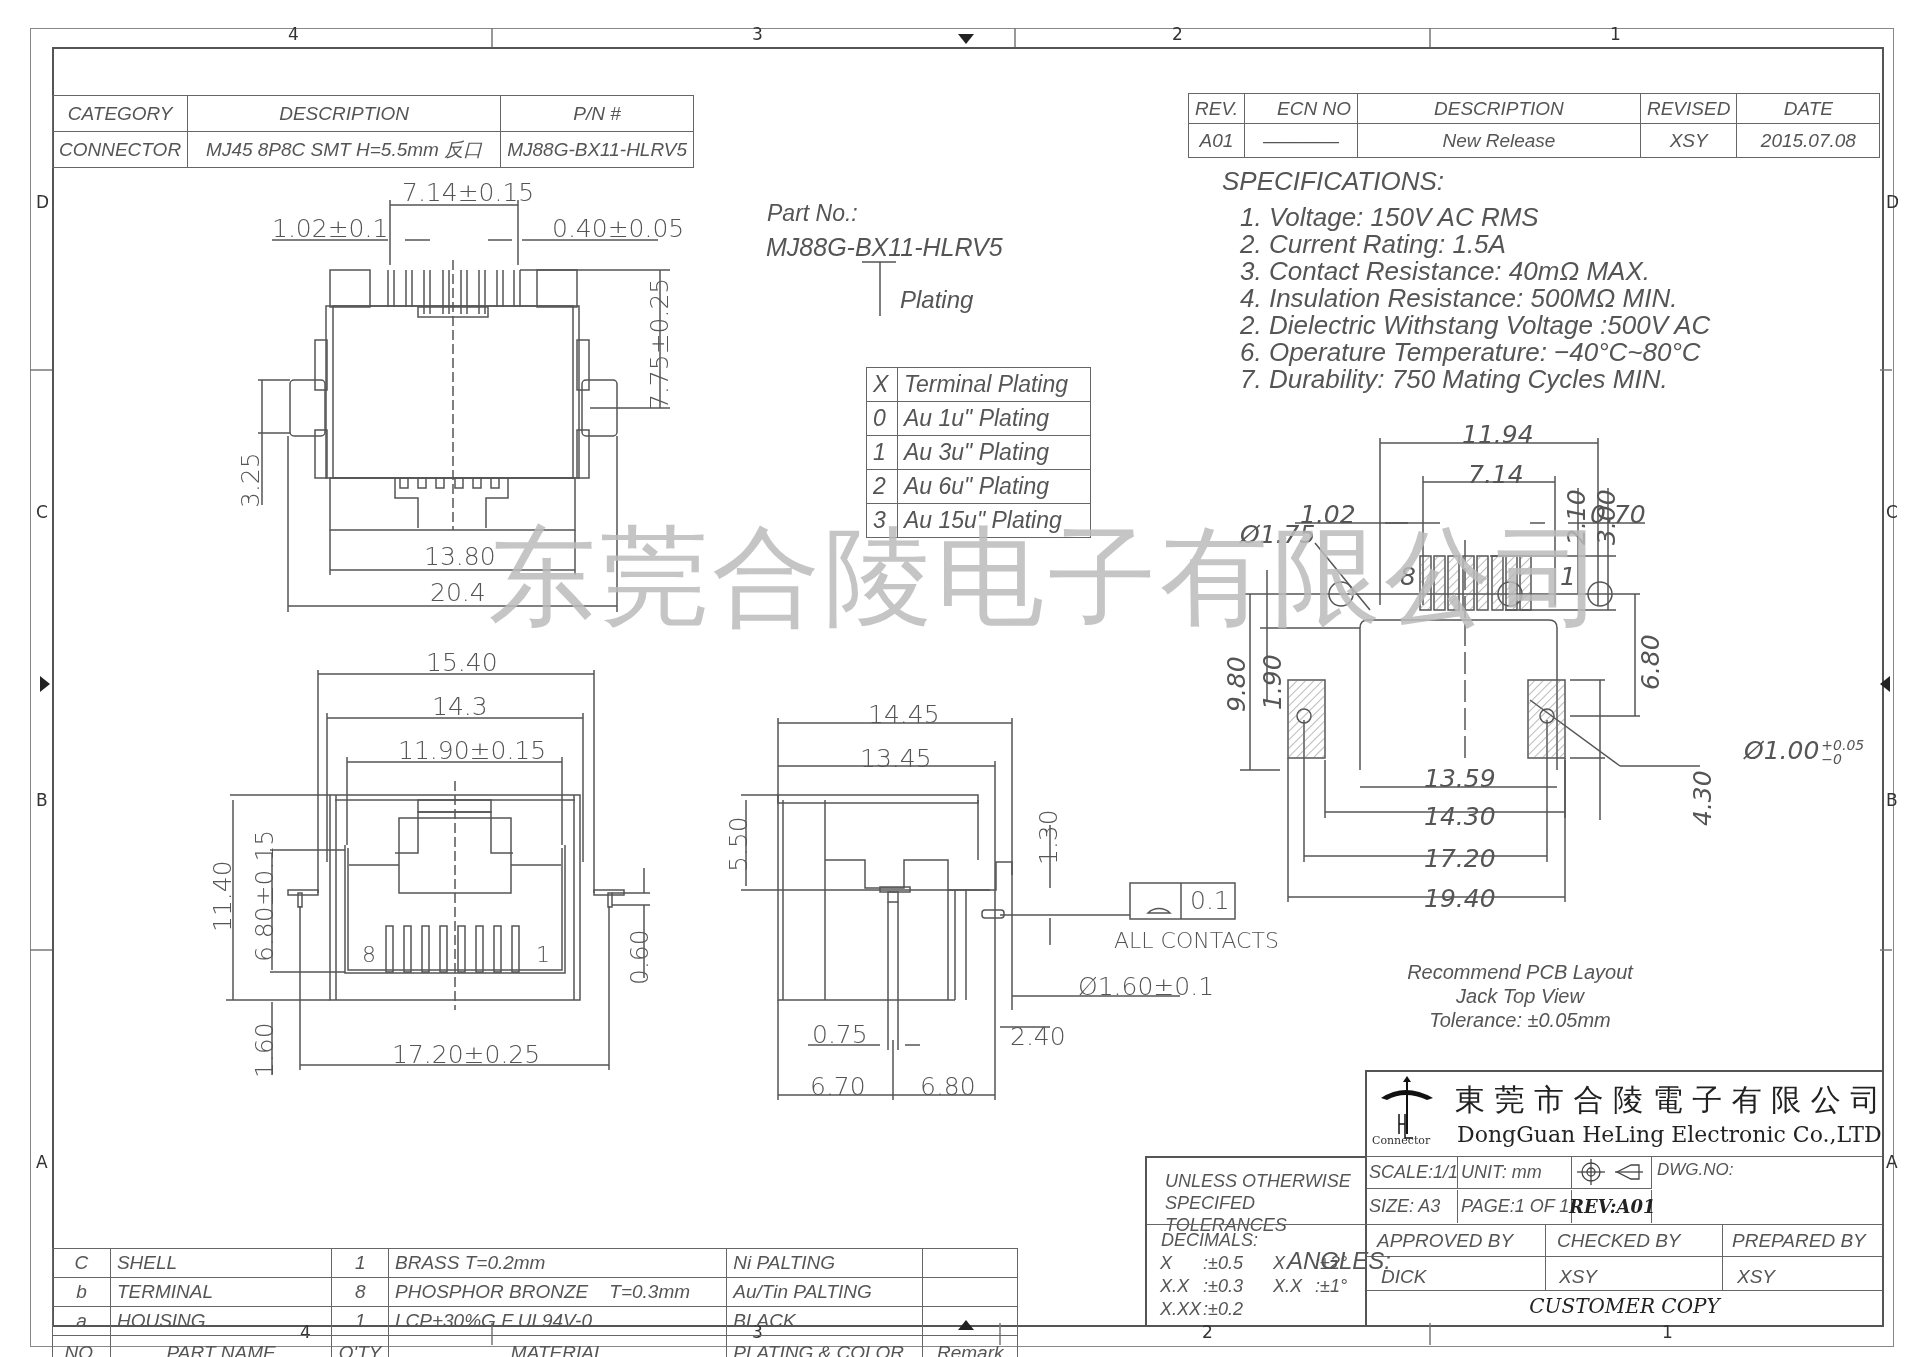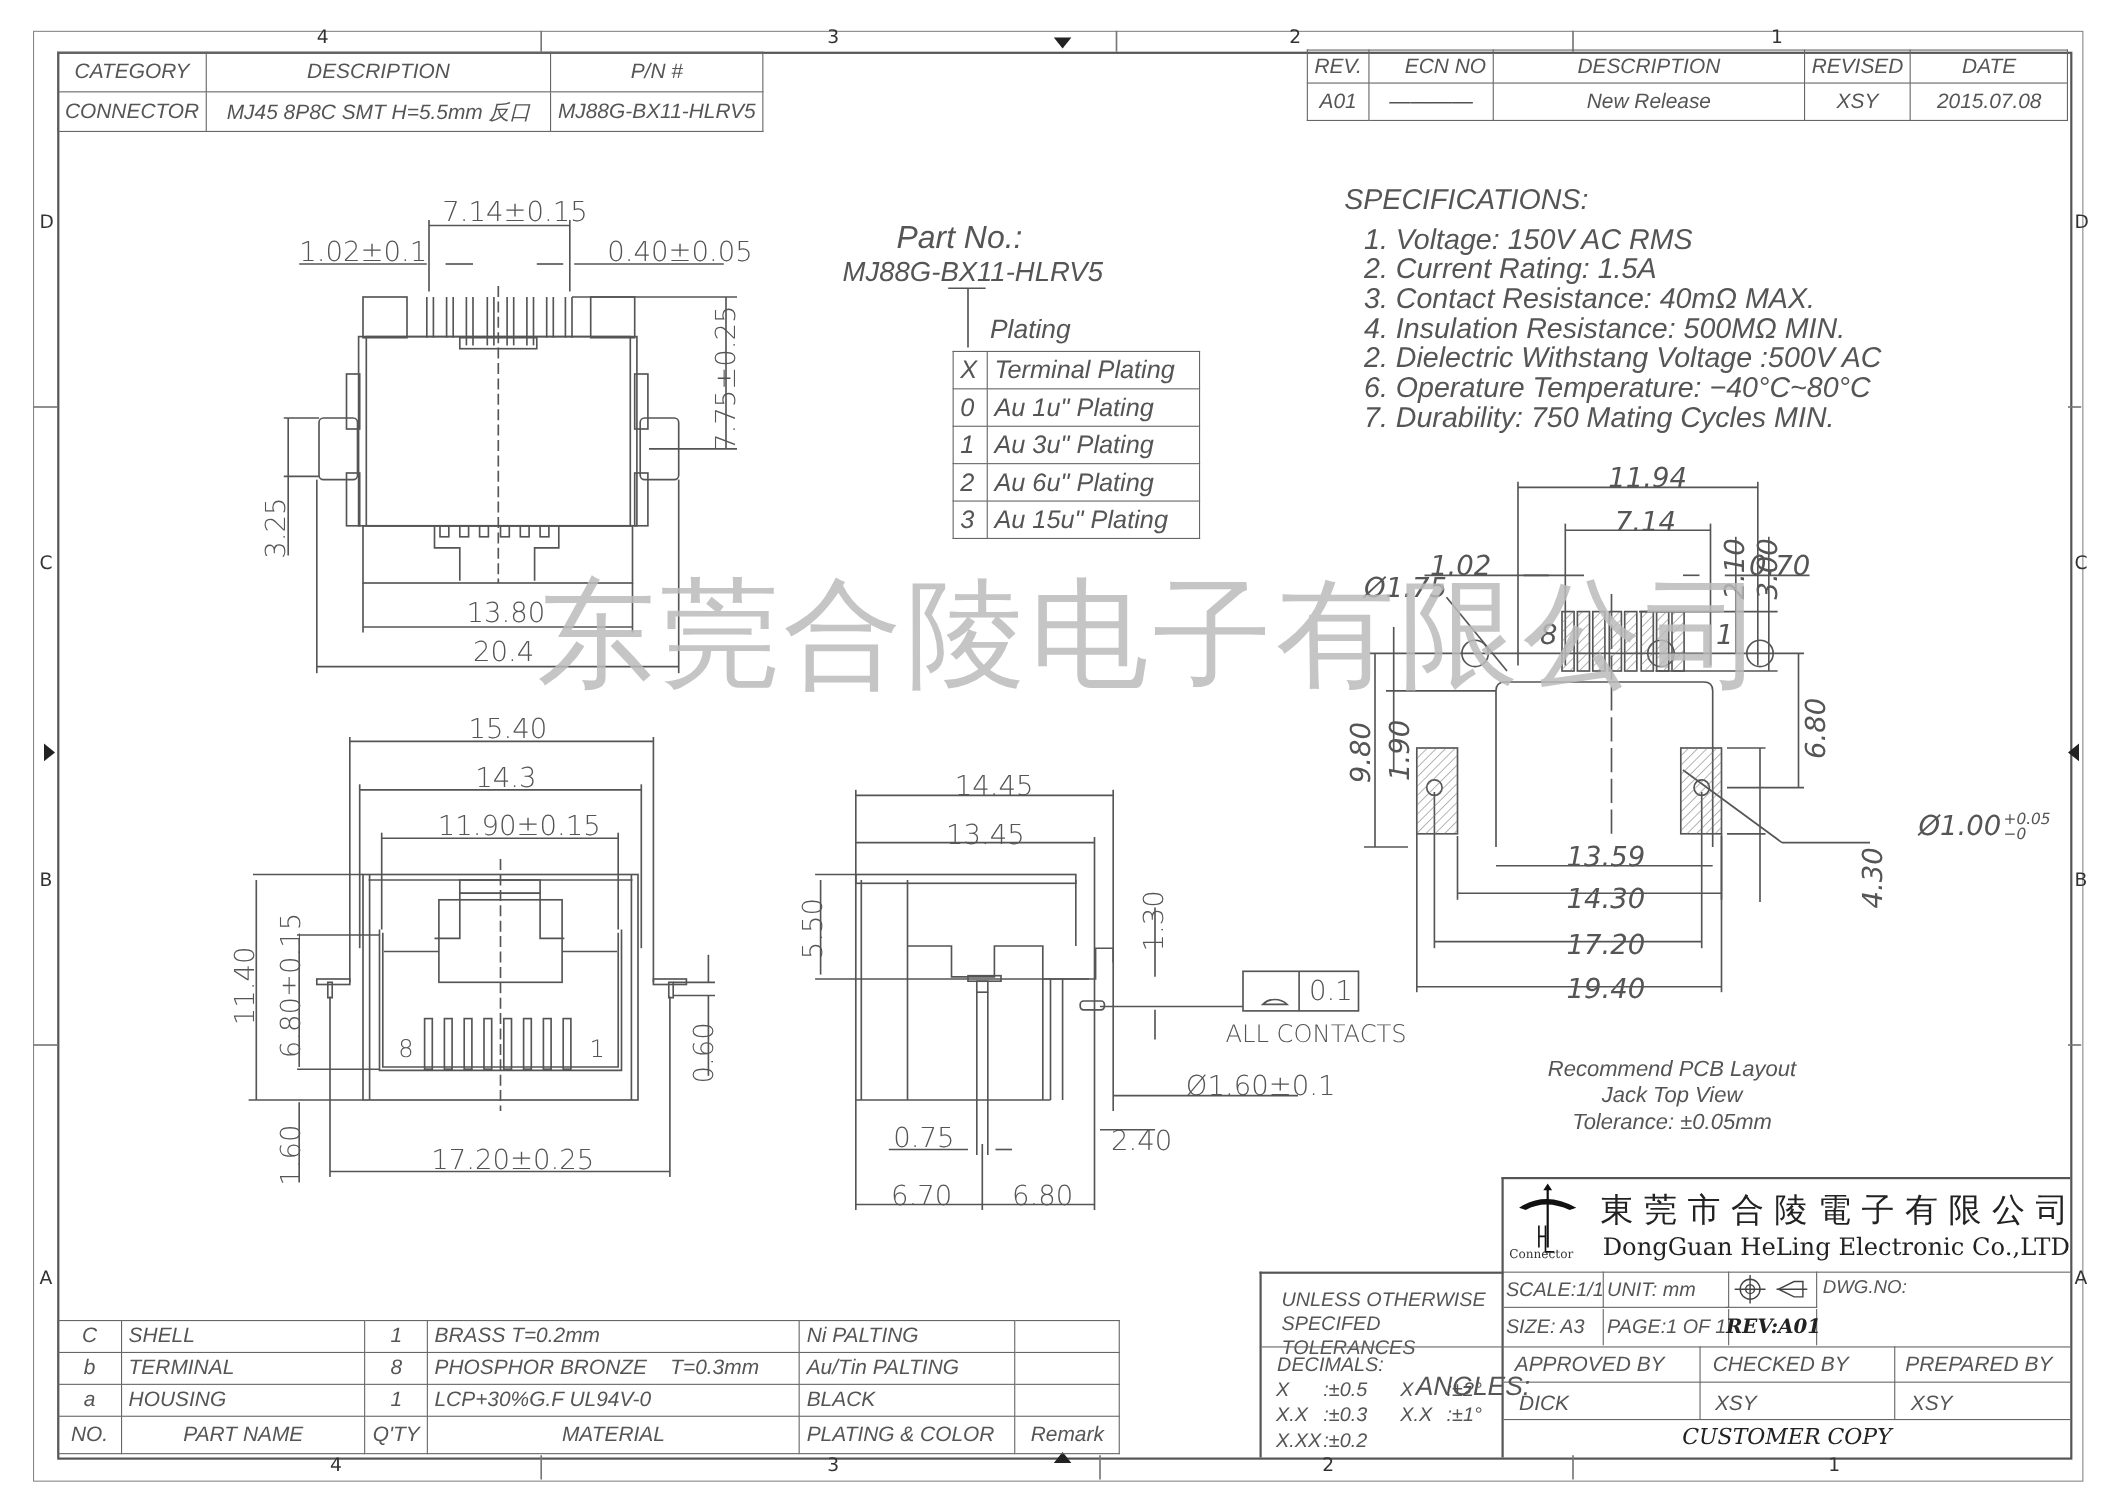--- a/index.html
+++ b/index.html
@@ -1,19 +1,19 @@
 <!DOCTYPE html>
 <html><head>
 <meta charset="utf-8">
 <style>
   html,body{margin:0;padding:0;background:#fff;}
   body{width:1920px;height:1357px;position:relative;overflow:hidden;font-family:"DejaVu Sans",sans-serif;color:#444;}
   .it{font-style:italic;font-family:"Liberation Sans",sans-serif;font-weight:normal;color:#555;}
   .abs{position:absolute;}
-  table.grid{border-collapse:collapse;position:absolute;}
+  table.grid{border-collapse:collapse;position:absolute;margin-top:48px;}
   table.grid td{border:1.5px solid #666;padding:0 6px;font-style:italic;font-family:"Liberation Sans",sans-serif;color:#555;white-space:nowrap;}
   .frame-outer{position:absolute;left:30px;top:28px;width:1862px;height:1317px;border:1px solid #888;}
   .frame-inner{position:absolute;left:52px;top:47px;width:1828px;height:1276px;border:2px solid #555;}
   .zone{position:absolute;font-size:17px;color:#333;font-family:"DejaVu Sans",sans-serif;}
   .dim{position:absolute;font-size:25px;color:#555;font-family:"DejaVu Sans",sans-serif;font-weight:200;}
   .vdim{transform:rotate(-90deg);transform-origin:left top;}
   .spec{font-size:26px;line-height:27px;}
   .watermark{position:absolute;left:488px;top:505px;font-size:108px;color:#bbb;font-family:"DejaVu Serif",serif;letter-spacing:4px;opacity:.85;}
   svg{position:absolute;left:0;top:0;}
 </style>
@@ -323,21 +323,21 @@
   <tr style="height:34px">
     <td style="text-align:center">A01</td>
     <td style="text-align:center">————</td>
     <td style="text-align:center">New Release</td>
     <td style="text-align:center">XSY</td>
     <td style="text-align:center">2015.07.08</td>
   </tr>
 </tbody>
   </table>
 
-<div class="abs it" style="left:815px;top:200px;font-size:29px">Part No.:</div>
+<div class="abs it" style="left:767px;top:200px;font-size:23px">Part No.:</div>
 <div class="abs it" style="left:766px;top:233px;font-size:25px">MJ88G-BX11-HLRV5</div>
 <div class="abs it" style="left:900px;top:286px;font-size:24px">Plating</div>
 <table class="grid" style="left:866px;top:319px;font-size:23px">
   <tbody>
       <tr style="height:34px">
         <td style="width:18px">X</td>
         <td style="width:180px">Terminal Plating</td>
       </tr>
   <tr style="height:34px">
         <td>0</td>

